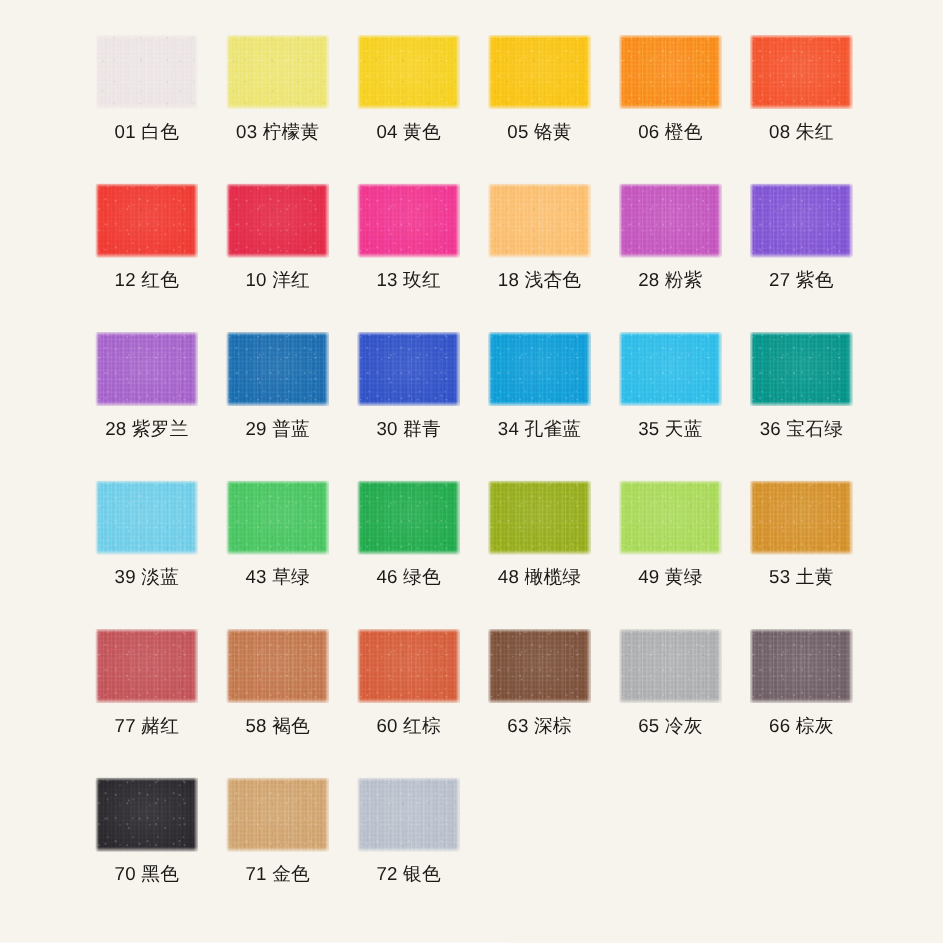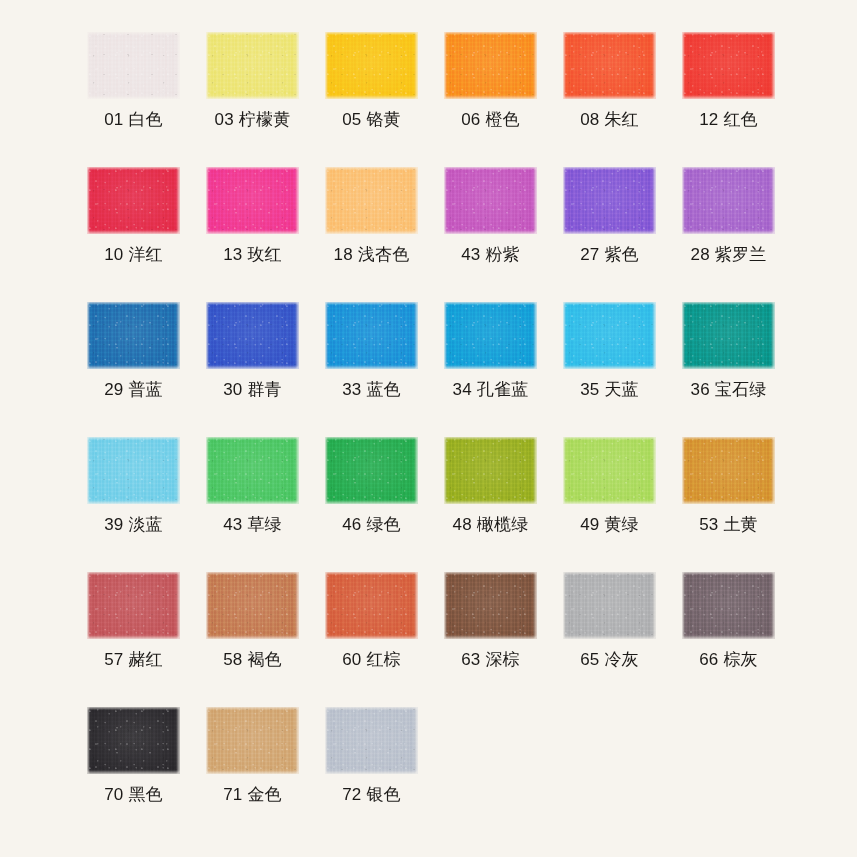--- a/index.html
+++ b/index.html
@@ -113,20 +113,24 @@
   <div id="swatch-grid">
       <div class="swatch-cell">
         <div class="swatch-chip" style="background-color: rgb(236, 228, 228);"></div>
         <div class="swatch-label">01 白色</div>
       </div>
       <div class="swatch-cell">
         <div class="swatch-chip" style="background-color: rgb(236, 228, 113);"></div>
         <div class="swatch-label">03 柠檬黄</div>
       </div>
       <div class="swatch-cell">
+        <div class="swatch-chip" style="background-color: rgb(246, 208, 32);"></div>
+        <div class="swatch-label">04 黄色</div>
+      </div>
+      <div class="swatch-cell">
         <div class="swatch-chip" style="background-color: rgb(249, 195, 19);"></div>
         <div class="swatch-label">05 铬黄</div>
       </div>
       <div class="swatch-cell">
         <div class="swatch-chip" style="background-color: rgb(249, 138, 26);"></div>
         <div class="swatch-label">06 橙色</div>
       </div>
       <div class="swatch-cell">
         <div class="swatch-chip" style="background-color: rgb(244, 82, 44);"></div>
         <div class="swatch-label">08 朱红</div>
@@ -142,43 +146,39 @@
       <div class="swatch-cell">
         <div class="swatch-chip" style="background-color: rgb(240, 52, 142);"></div>
         <div class="swatch-label">13 玫红</div>
       </div>
       <div class="swatch-cell">
         <div class="swatch-chip" style="background-color: rgb(251, 190, 110);"></div>
         <div class="swatch-label">18 浅杏色</div>
       </div>
       <div class="swatch-cell">
         <div class="swatch-chip" style="background-color: rgb(195, 84, 189);"></div>
-        <div class="swatch-label">43 粉紫</div>
+        <div class="swatch-label">28 粉紫</div>
       </div>
       <div class="swatch-cell">
         <div class="swatch-chip" style="background-color: rgb(128, 84, 212);"></div>
         <div class="swatch-label">27 紫色</div>
       </div>
       <div class="swatch-cell">
         <div class="swatch-chip" style="background-color: rgb(164, 98, 202);"></div>
         <div class="swatch-label">28 紫罗兰</div>
       </div>
       <div class="swatch-cell">
         <div class="swatch-chip" style="background-color: rgb(26, 106, 173);"></div>
         <div class="swatch-label">29 普蓝</div>
       </div>
       <div class="swatch-cell">
         <div class="swatch-chip" style="background-color: rgb(48, 80, 198);"></div>
         <div class="swatch-label">30 群青</div>
       </div>
       <div class="swatch-cell">
-        <div class="swatch-chip" style="background-color: rgb(21, 142, 214);"></div>
-        <div class="swatch-label">33 蓝色</div>
-      </div>
-      <div class="swatch-cell">
         <div class="swatch-chip" style="background-color: rgb(14, 155, 214);"></div>
         <div class="swatch-label">34 孔雀蓝</div>
       </div>
       <div class="swatch-cell">
         <div class="swatch-chip" style="background-color: rgb(44, 187, 232);"></div>
         <div class="swatch-label">35 天蓝</div>
       </div>
       <div class="swatch-cell">
         <div class="swatch-chip" style="background-color: rgb(5, 146, 135);"></div>
         <div class="swatch-label">36 宝石绿</div>
@@ -202,21 +202,21 @@
       <div class="swatch-cell">
         <div class="swatch-chip" style="background-color: rgb(168, 217, 88);"></div>
         <div class="swatch-label">49 黄绿</div>
       </div>
       <div class="swatch-cell">
         <div class="swatch-chip" style="background-color: rgb(212, 144, 44);"></div>
         <div class="swatch-label">53 土黄</div>
       </div>
       <div class="swatch-cell">
         <div class="swatch-chip" style="background-color: rgb(193, 82, 87);"></div>
-        <div class="swatch-label">57 赭红</div>
+        <div class="swatch-label">77 赭红</div>
       </div>
       <div class="swatch-cell">
         <div class="swatch-chip" style="background-color: rgb(194, 118, 77);"></div>
         <div class="swatch-label">58 褐色</div>
       </div>
       <div class="swatch-cell">
         <div class="swatch-chip" style="background-color: rgb(213, 91, 57);"></div>
         <div class="swatch-label">60 红棕</div>
       </div>
       <div class="swatch-cell">

